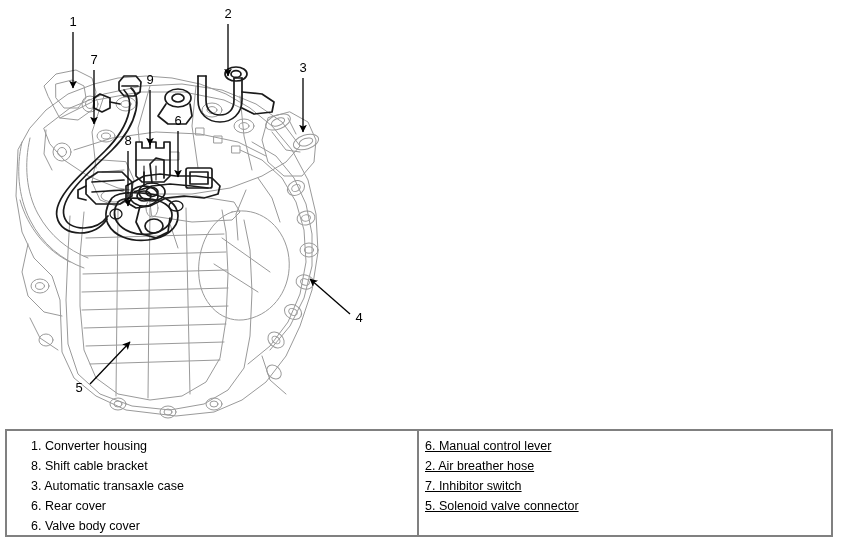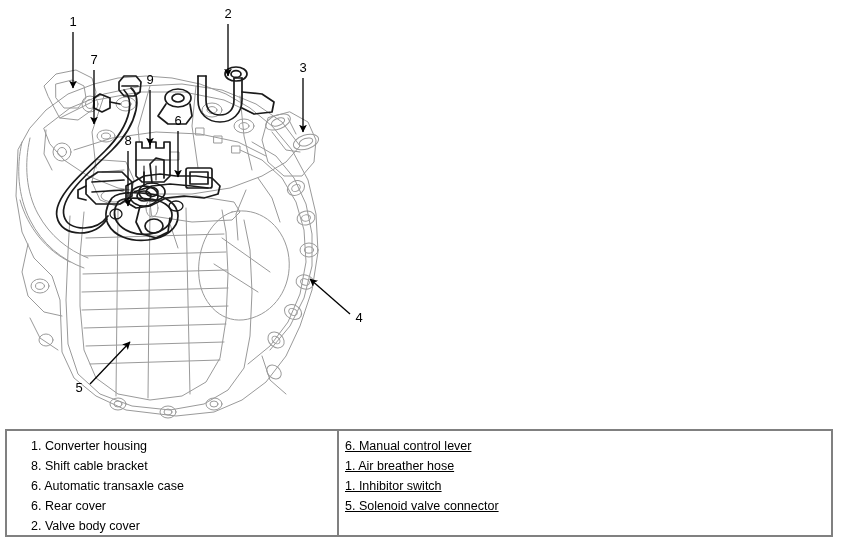--- a/index.html
+++ b/index.html
@@ -58,21 +58,21 @@
     display: flex;
     width: 100%;
     height: 100%;
     box-sizing: border-box;
   }
   .legend-col {
     box-sizing: border-box;
     padding: 5px 0 0 6px;
   }
   .legend-col.left {
-    width: 332px;
+    width: 412px;
     border-right: 2px solid #808080;
     padding-left: 24px;
   }
   .legend-col.right {
     flex: 1 1 auto;
     text-decoration: underline;
   }
   .legend-item {
     font-family: "Liberation Sans", sans-serif;
     font-size: 12.5px;
@@ -326,26 +326,26 @@
         <text class="callout-num" x="150" y="84">9</text>
       </g>
     </svg>
   </div>
 
   <div id="legend">
     <div id="legend-inner">
       <div class="legend-col left">
         <div class="legend-item">1. Converter housing</div>
         <div class="legend-item">8. Shift cable bracket</div>
-        <div class="legend-item">6. Automatic transaxle case</div>
+        <div class="legend-item">3. Automatic transaxle case</div>
         <div class="legend-item">6. Rear cover</div>
-        <div class="legend-item">2. Valve body cover</div>
+        <div class="legend-item">6. Valve body cover</div>
       </div>
       <div class="legend-col right">
         <div class="legend-item">6. Manual control lever</div>
-        <div class="legend-item">1. Air breather hose</div>
-        <div class="legend-item">1. Inhibitor switch</div>
+        <div class="legend-item">2. Air breather hose</div>
+        <div class="legend-item">7. Inhibitor switch</div>
         <div class="legend-item">5. Solenoid valve connector</div>
       </div>
     </div>
   </div>
 
 </div>
 
 </body></html>

